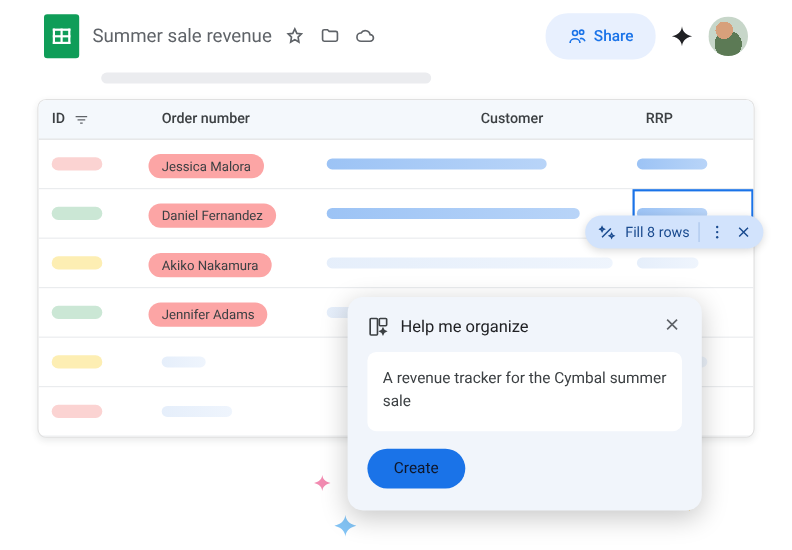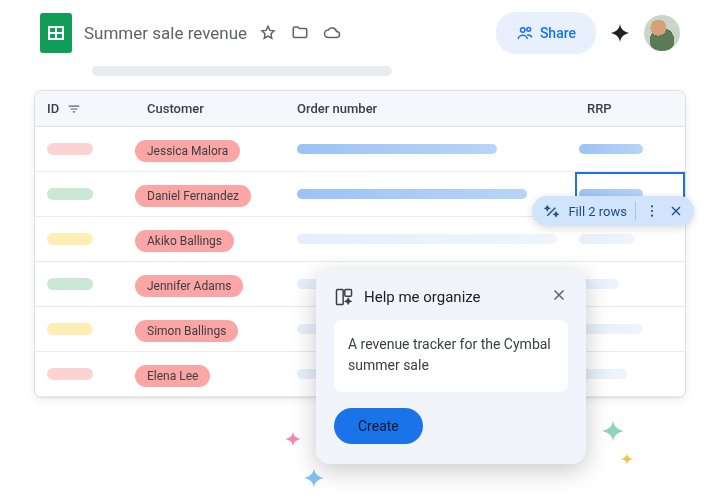--- a/index.html
+++ b/index.html
@@ -30,21 +30,21 @@
 .cust-pill{background:#fca5a5;border-radius:12px;padding:4px 12px;font-size:12px;color:#3c4043;white-space:nowrap}
 .bar{height:10px;border-radius:6px;background:linear-gradient(90deg,#9cc3f5,#b8d4f8)}
 .ord-bar{margin:0 12px}
 .rrp-cell{position:relative;width:110px;height:44px;display:flex;align-items:center}
 .filter-ico{width:14px;height:14px}
 .sel{outline:2px solid #1a73e8;outline-offset:-2px}
 .sel-dot{position:absolute;right:-3px;bottom:-3px;width:6px;height:6px;background:#1a73e8;border-radius:50%}
 .fill-chip{position:absolute;top:196px;right:26px;background:#d2e3fc;border-radius:20px;padding:6px 10px 6px 12px;display:flex;align-items:center;gap:8px;font-size:13px;color:#1a4b8f;box-shadow:0 2px 8px rgba(0,0,0,.15);z-index:20}
 .chip-div{width:1px;height:18px;background:#a8c4ea}
 .faded .bar{opacity:.45;background:linear-gradient(90deg,#c6daf5,#dbe8fa)}
-.panel{position:absolute;left:316px;top:270px;width:270px;background:#f1f5fb;border-radius:14px;box-shadow:0 6px 24px rgba(0,0,0,.22);padding:16px 18px 20px;z-index:30}
+.panel{position:absolute;left:316px;top:270px;width:322px;background:#f1f5fb;border-radius:14px;box-shadow:0 6px 24px rgba(0,0,0,.22);padding:16px 18px 20px;z-index:30}
 .panel-h{display:flex;align-items:center;gap:10px;margin-bottom:12px}
 .panel-h span.t{font-size:15px;color:#202124;flex:1}
 .panel-x{cursor:pointer;color:#5f6368}
 .panel-body{background:#fff;border-radius:8px;padding:14px 14px;font-size:14px;color:#3c4043;line-height:1.5;margin-bottom:16px;min-height:72px}
 .create-btn{background:#1a73e8;color:#0f172a;border:none;border-radius:22px;padding:10px 24px;font-size:14px;font-weight:400;cursor:pointer}
 .spark{position:absolute;pointer-events:none}
 .spark svg{display:block}
 .sp1{left:284px;top:430px}
 .sp2{left:302px;top:466px}
 .sp3{left:600px;top:418px}
@@ -94,25 +94,25 @@
 <div class="toolbar-strip"></div>
 
 <div class="sheet">
   <div class="hrow">
     <div class="hcell c-id">
       <span>ID</span>
       <svg class="filter-ico" viewBox="0 0 24 24" fill="#5f6368">
           <path d="M10 18h4v-2h-4v2zM3 6v2h18V6H3zm3 7h12v-2H6v2z"></path>
         </svg>
     </div>
+    <div class="hcell c-ord">
+        <span>Order number</span>
+      </div>
     <div class="hcell c-cust">
         <span>Customer</span>
-      </div>
-    <div class="hcell c-ord">
-        <span>Order number</span>
       </div>
     <div class="hcell c-rrp">
         <span>RRP</span>
       </div>
   </div>
   <div id="rows">
       <div class="drow">
         <div class="c-id">
           <div class="id-pill id-red"></div>
         </div>
@@ -134,21 +134,21 @@
         </div>
         <div class="rrp-cell sel">
           <div class="bar" style="width:64px;margin-left:4px"></div>
           <div class="sel-dot"></div>
         </div>
       </div>
       <div class="drow faded">
         <div class="c-id">
           <div class="id-pill id-yellow"></div>
         </div>
-        <div class="c-cust"><span class="cust-pill">Akiko Ballings</span></div>
+        <div class="c-cust"><span class="cust-pill">Akiko Nakamura</span></div>
         <div class="c-ord">
           <div class="bar ord-bar" style="width:260px"></div>
         </div>
         <div class="rrp-cell">
           <div class="bar" style="width:56px;margin-left:4px"></div>
         </div>
       </div>
       <div class="drow faded">
         <div class="c-id">
           <div class="id-pill id-green"></div>
@@ -158,48 +158,46 @@
           <div class="bar ord-bar" style="width:250px"></div>
         </div>
         <div class="rrp-cell">
           <div class="bar" style="width:40px;margin-left:4px"></div>
         </div>
       </div>
       <div class="drow faded">
         <div class="c-id">
           <div class="id-pill id-yellow"></div>
         </div>
-        <div class="c-cust"><span class="cust-pill">Simon Ballings</span></div>
         <div class="c-ord">
           <div class="bar ord-bar" style="width:40px"></div>
         </div>
         <div class="rrp-cell">
           <div class="bar" style="width:64px;margin-left:4px"></div>
         </div>
       </div>
       <div class="drow faded">
         <div class="c-id">
           <div class="id-pill id-red"></div>
         </div>
-        <div class="c-cust"><span class="cust-pill">Elena Lee</span></div>
         <div class="c-ord">
           <div class="bar ord-bar" style="width:64px"></div>
         </div>
         <div class="rrp-cell">
           <div class="bar" style="width:48px;margin-left:4px"></div>
         </div>
       </div>
     </div>
 </div>
 
 <div class="fill-chip">
   <svg width="16" height="16" viewBox="0 0 24 24" fill="none" stroke="#1a4b8f" stroke-width="2">
       <path d="M5 19L17 7M5 5l1 2 2 1-2 1-1 2-1-2-2-1 2-1 1-2zM18 14l1 2 2 1-2 1-1 2-1-2-2-1 2-1 1-2z"></path>
     </svg>
-  <span>Fill 2 rows</span>
+  <span>Fill 8 rows</span>
   <div class="chip-div"></div>
   <svg width="16" height="16" viewBox="0 0 24 24" fill="#1a4b8f">
       <circle cx="12" cy="5" r="1.6"></circle>
       <circle cx="12" cy="12" r="1.6"></circle>
       <circle cx="12" cy="19" r="1.6"></circle>
     </svg>
   <svg width="16" height="16" viewBox="0 0 24 24" fill="none" stroke="#1a4b8f" stroke-width="2">
       <path d="M6 6l12 12M18 6L6 18"></path>
     </svg>
 </div>

